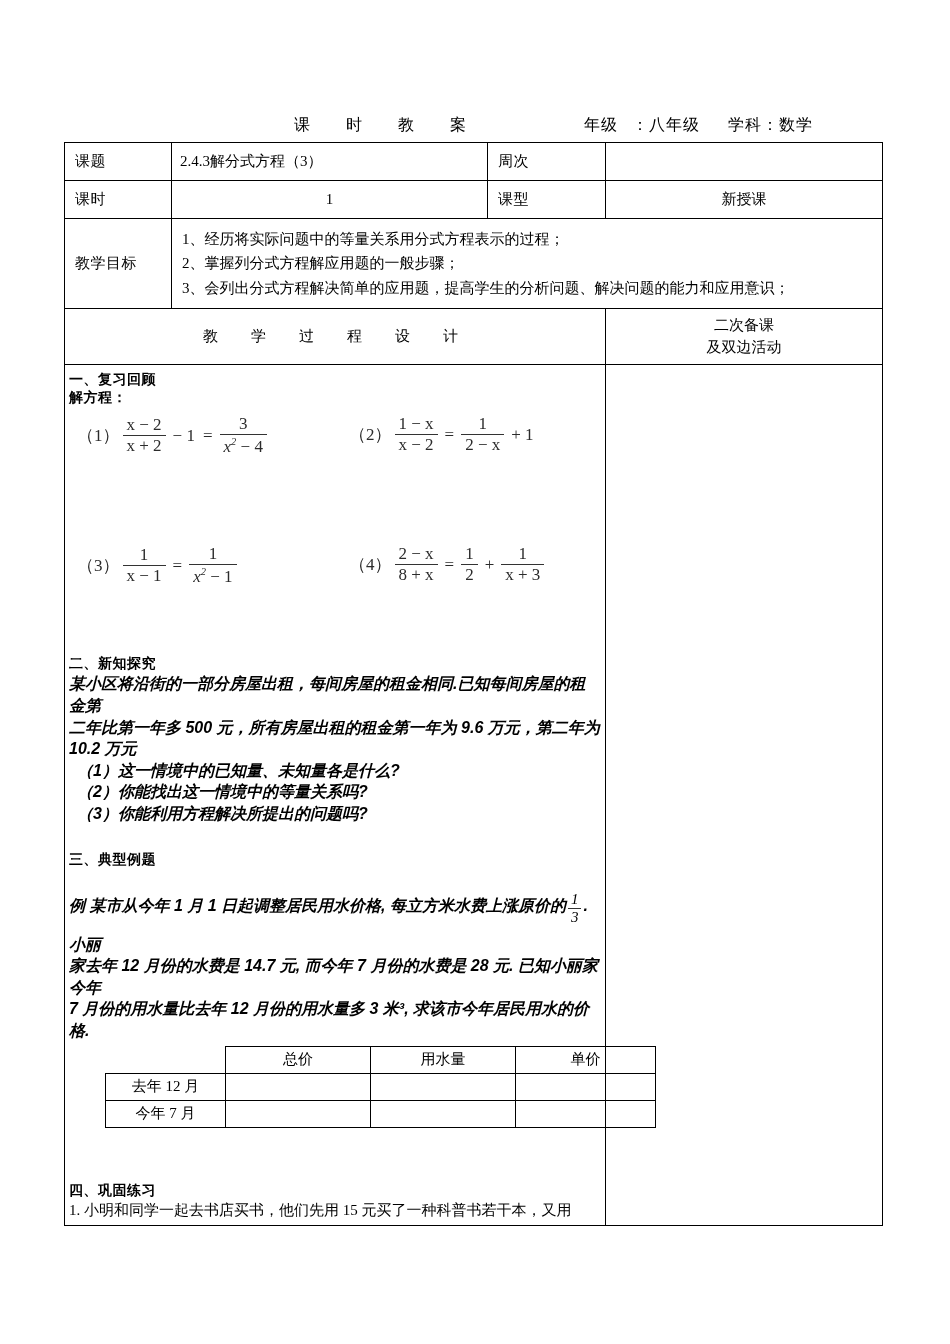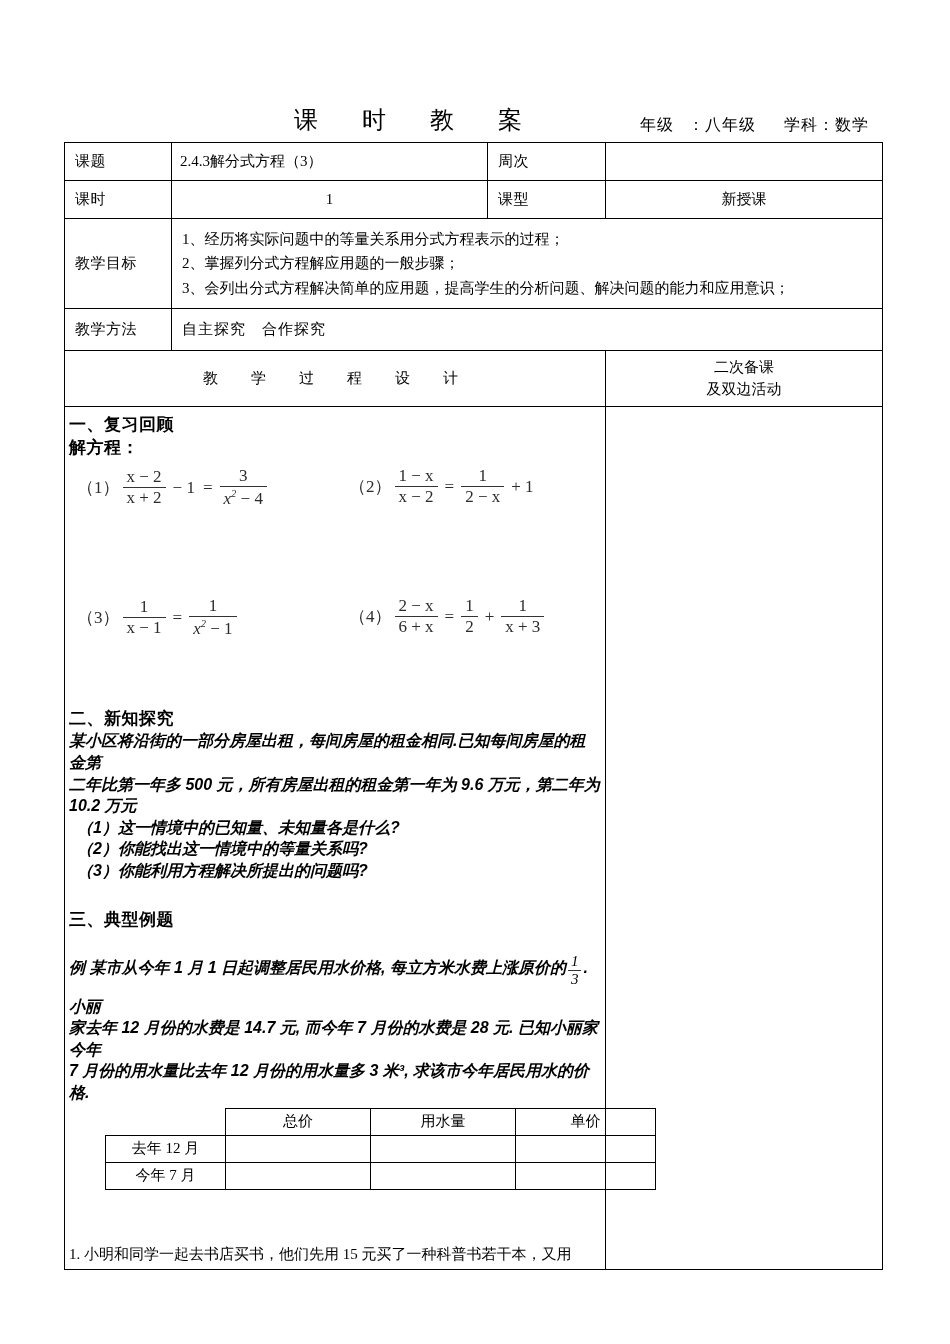--- a/index.html
+++ b/index.html
@@ -25,21 +25,21 @@
   .doc-header {
     position: absolute;
     left: 64px;
     top: 96px;
     width: 818px;
     height: 40px;
     display: flex;
     align-items: flex-end;
   }
   .doc-title {
-    font-size: 24px;
+    font-size: 16px;
     letter-spacing: 10px;
     margin-left: 230px;
     white-space: nowrap;
     margin-top: 16px;
   }
   .doc-meta {
     font-size: 16px;
     margin-left: 108px;
     white-space: nowrap;
     letter-spacing: 1px;
@@ -102,21 +102,21 @@
   
   .body-cell {
     vertical-align: top !important;
     padding: 6px 4px 4px 4px !important;
     height: 790px;
   }
   .body-cell-right { vertical-align: top !important; }
 
   .bsec {
     font-weight: bold;
-    font-size: 17px;
+    font-size: 14px;
     font-family: "Liberation Sans", "DejaVu Sans", sans-serif;
     letter-spacing: 0.5px;
     white-space: nowrap;
   }
   .btext {
     font-size: 16px;
     font-family: "Liberation Sans", "DejaVu Sans", sans-serif;
     font-weight: bold;
     line-height: 1.35;
     font-style: italic;
@@ -240,24 +240,20 @@
       <tr>
         <td class="lbl">教学目标</td>
         <td colspan="3" class="goals cellpad">
           <div>1、经历将实际问题中的等量关系用分式方程表示的过程；</div>
           <div>2、掌握列分式方程解应用题的一般步骤；</div>
           <div>3、会列出分式方程解决简单的应用题，提高学生的分析问题、解决问题的能力和应用意识；</div>
         </td>
       </tr>
 
 
-      <tr style="height:42px">
-        <td class="lbl">教学方法</td>
-        <td colspan="3" class="method cellpad">自主探究　合作探究</td>
-      </tr>
 
       <tr>
         <td colspan="3" class="proc-head">教　学　过　程　设　计</td>
         <td class="sec-head" style="width:229px">
           <div>二次备课</div>
           <div>及双边活动</div>
         </td>
       </tr>
 
       <tr>
@@ -307,21 +303,21 @@
               <span class="frac">
                 <span class="num">1</span>
                 <span class="den"><i>x</i><sup class="ex">2</sup> <span>− 1</span></span>
               </span>
             </div>
 
             <div class="eq" style="left:280px; top:4px">
               <span>（4）</span>
               <span class="frac">
                 <span class="num">2 − x</span>
-                <span class="den">6 + x</span>
+                <span class="den">8 + x</span>
               </span>
               <span class="op">=</span>
               <span class="frac">
                 <span class="num">1</span>
                 <span class="den">2</span>
               </span>
               <span class="op">+</span>
               <span class="frac">
                 <span class="num">1</span>
                 <span class="den">x + 3</span>
@@ -380,20 +376,21 @@
                 <td>今年 7 月</td>
                 <td></td>
                 <td></td>
                 <td></td>
               </tr>
             </tbody>
           </table>
 
           <div style="height:54px"></div>
 
+          <div class="bsec">四、巩固练习</div>
           <div class="btext-n">1. 小明和同学一起去书店买书，他们先用 15 元买了一种科普书若干本，又用</div>
 
         </td>
         <td class="body-cell-right"></td>
       </tr>
 
     </tbody>
   </table>
 
 </div>

